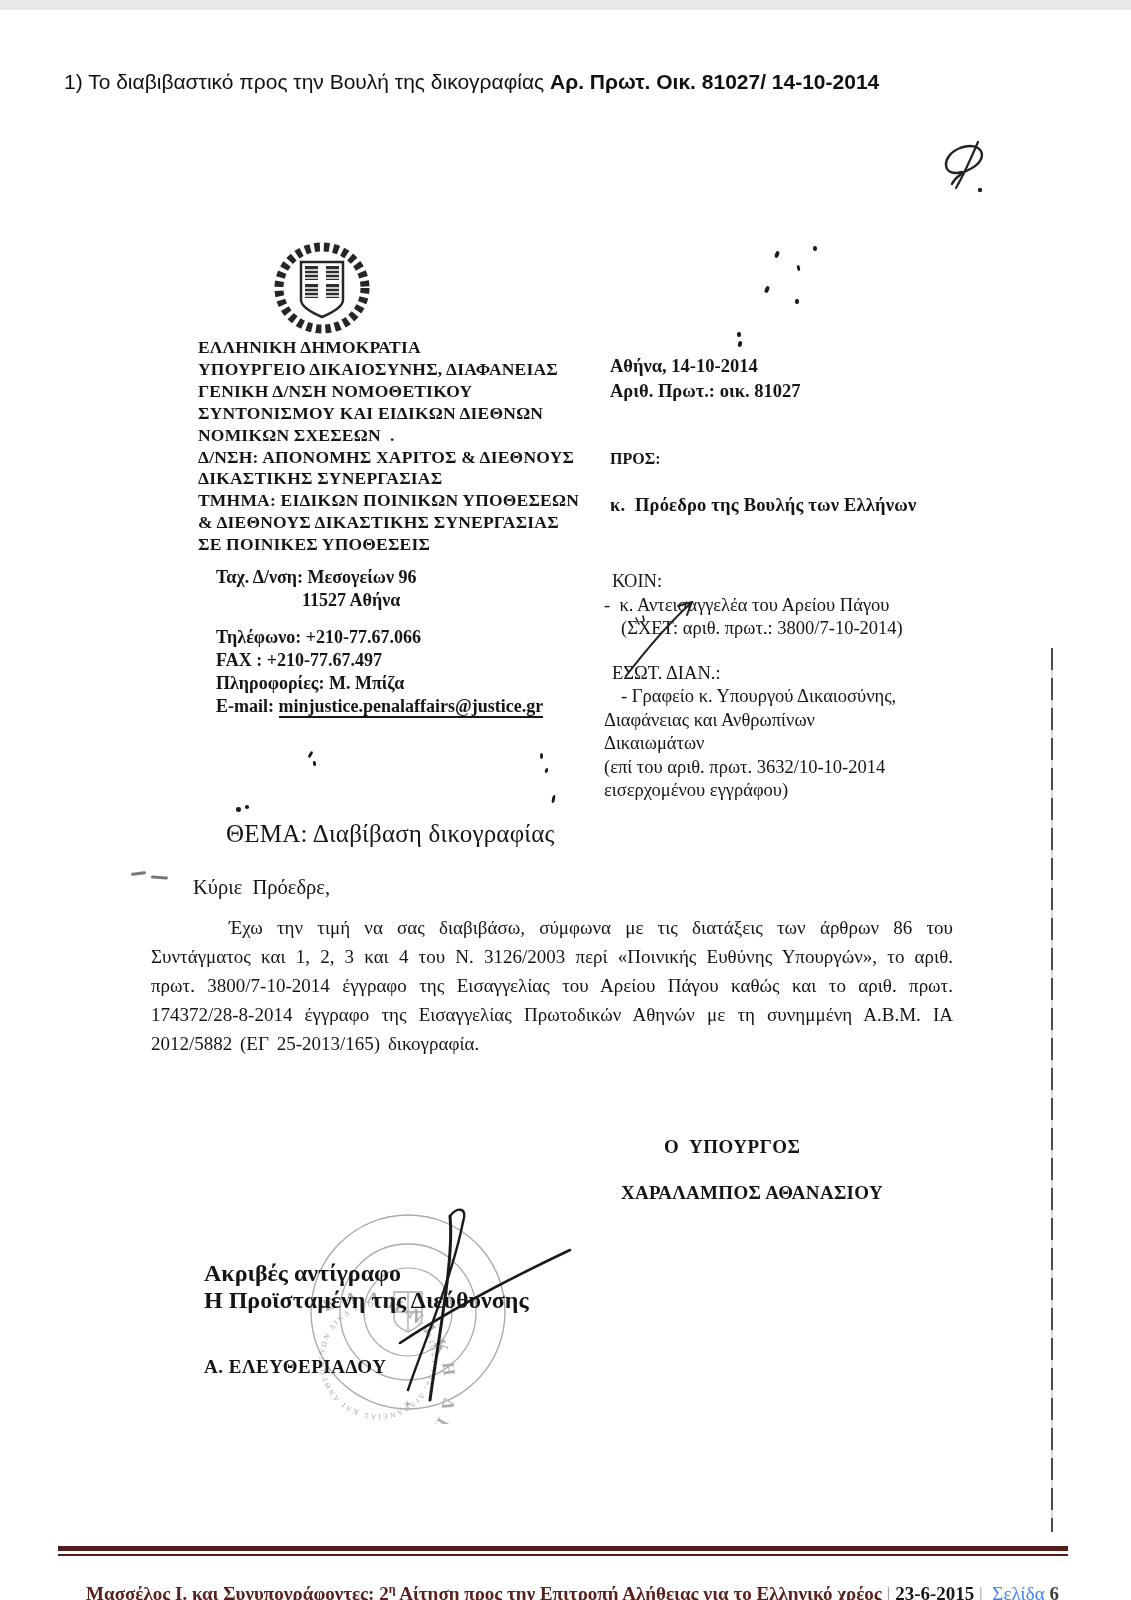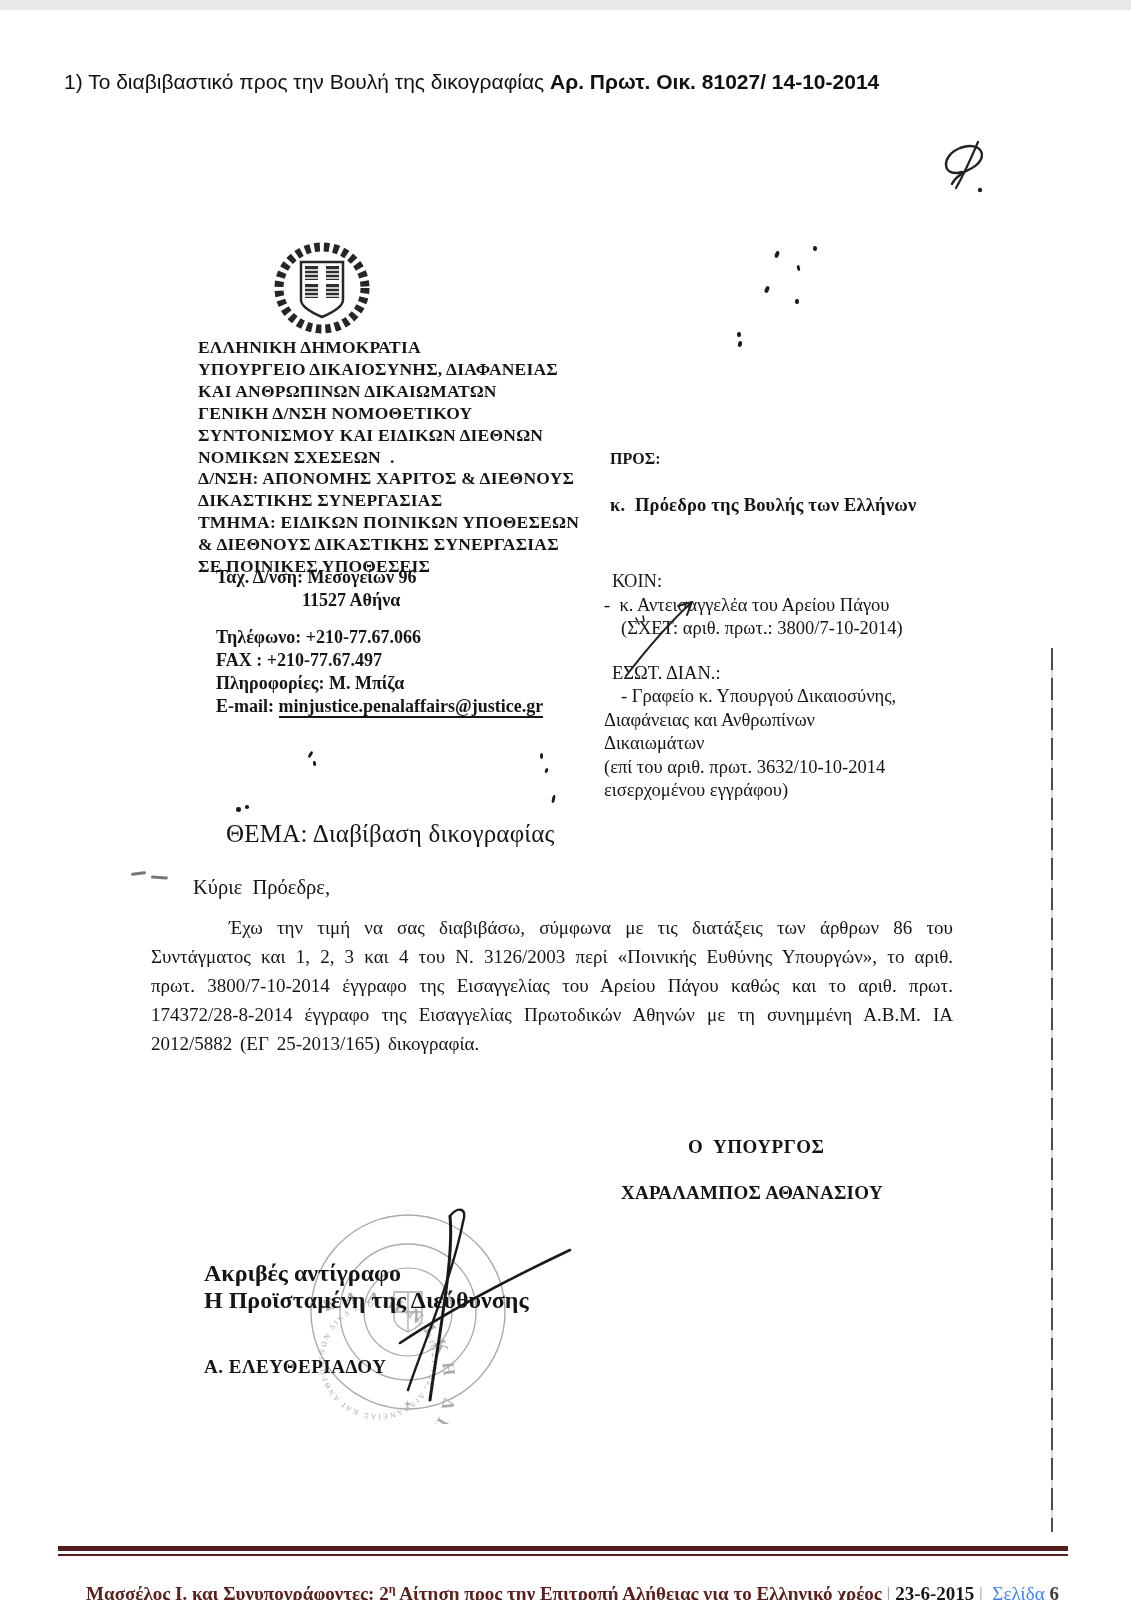--- a/index.html
+++ b/index.html
@@ -30,21 +30,21 @@
   .koin{left:604px;top:560px;font-size:18.5px;line-height:23.5px;}
   .koin .lbl{margin-left:8px;}
   .koin .sub{margin-left:17px;}
   .koin .gap{height:21px;}
 
   .subject{left:226px;top:810px;font-size:25px;letter-spacing:.2px;}
   .salutation{left:193px;top:866px;font-size:20.5px;}
   .body-par{left:151px;top:903px;width:802px;font-size:19px;line-height:29px;
     text-align:justify;text-indent:78px;word-spacing:3px;}
 
-  .minister-title{left:688px;top:1126px;font-size:19px;font-weight:bold;letter-spacing:.5px;}
+  .minister-title{left:664px;top:1126px;font-size:19px;font-weight:bold;letter-spacing:.5px;}
   .minister-name{left:621px;top:1172px;font-size:19px;font-weight:bold;letter-spacing:.3px;}
 
   .copy-block{left:204px;top:1250px;font-size:24px;font-weight:bold;line-height:27px;}
   .copy-name{left:204px;top:1346px;font-size:19px;font-weight:bold;letter-spacing:.5px;}
 
   .stamp{left:296px;top:1190px;opacity:.58;}
   .sig-svg{left:300px;top:1168px;}
   .arrow-svg{left:612px;top:578px;}
   .phi-svg{left:928px;top:122px;}
 
@@ -95,31 +95,34 @@
       <path d="M 49 30 h 13 M 49 34 h 13 M 49 38 h 13"></path>
       <path d="M 70 30 h 13 M 70 34 h 13 M 70 38 h 13"></path>
       <path d="M 49 48 h 13 M 49 52 h 13 M 49 56 h 13"></path>
       <path d="M 70 48 h 13 M 70 52 h 13 M 70 56 h 13"></path>
     </g>
   </svg>
 
   <div class="abs letterhead">
     <div>ΕΛΛΗΝΙΚΗ ΔΗΜΟΚΡΑΤΙΑ</div>
     <div>ΥΠΟΥΡΓΕΙΟ ΔΙΚΑΙΟΣΥΝΗΣ, ΔΙΑΦΑΝΕΙΑΣ</div>
-    <div>ΚΑΙ ΑΝΘΡΩΠΙΝΩΝ ΔΙΚΑΙΩΜΑΤΩΝ</div>
     <div>ΓΕΝΙΚΗ Δ/ΝΣΗ ΝΟΜΟΘΕΤΙΚΟΥ</div>
     <div>ΣΥΝΤΟΝΙΣΜΟΥ ΚΑΙ ΕΙΔΙΚΩΝ ΔΙΕΘΝΩΝ</div>
     <div class="ws">ΝΟΜΙΚΩΝ ΣΧΕΣΕΩΝ  .</div>
     <div>Δ/ΝΣΗ: ΑΠΟΝΟΜΗΣ ΧΑΡΙΤΟΣ &amp; ΔΙΕΘΝΟΥΣ</div>
     <div>ΔΙΚΑΣΤΙΚΗΣ ΣΥΝΕΡΓΑΣΙΑΣ</div>
     <div>ΤΜΗΜΑ: ΕΙΔΙΚΩΝ ΠΟΙΝΙΚΩΝ ΥΠΟΘΕΣΕΩΝ</div>
     <div>&amp; ΔΙΕΘΝΟΥΣ ΔΙΚΑΣΤΙΚΗΣ ΣΥΝΕΡΓΑΣΙΑΣ</div>
     <div>ΣΕ ΠΟΙΝΙΚΕΣ ΥΠΟΘΕΣΕΙΣ</div>
   </div>
 
+  <div class="abs meta-block">
+    <div>Αθήνα, 14-10-2014</div>
+    <div>Αριθ. Πρωτ.: οικ. 81027</div>
+  </div>
 
   <div class="abs pros-label">ΠΡΟΣ:</div>
   <div class="abs pros-value ws">κ.  Πρόεδρο της Βουλής των Ελλήνων</div>
 
   <div class="abs contact">
     <div>Ταχ. Δ/νση: Μεσογείων 96</div>
     <div class="indent2">11527 Αθήνα</div>
     <div class="gap"></div>
     <div>Τηλέφωνο: +210-77.67.066</div>
     <div>FAX : +210-77.67.497</div>

